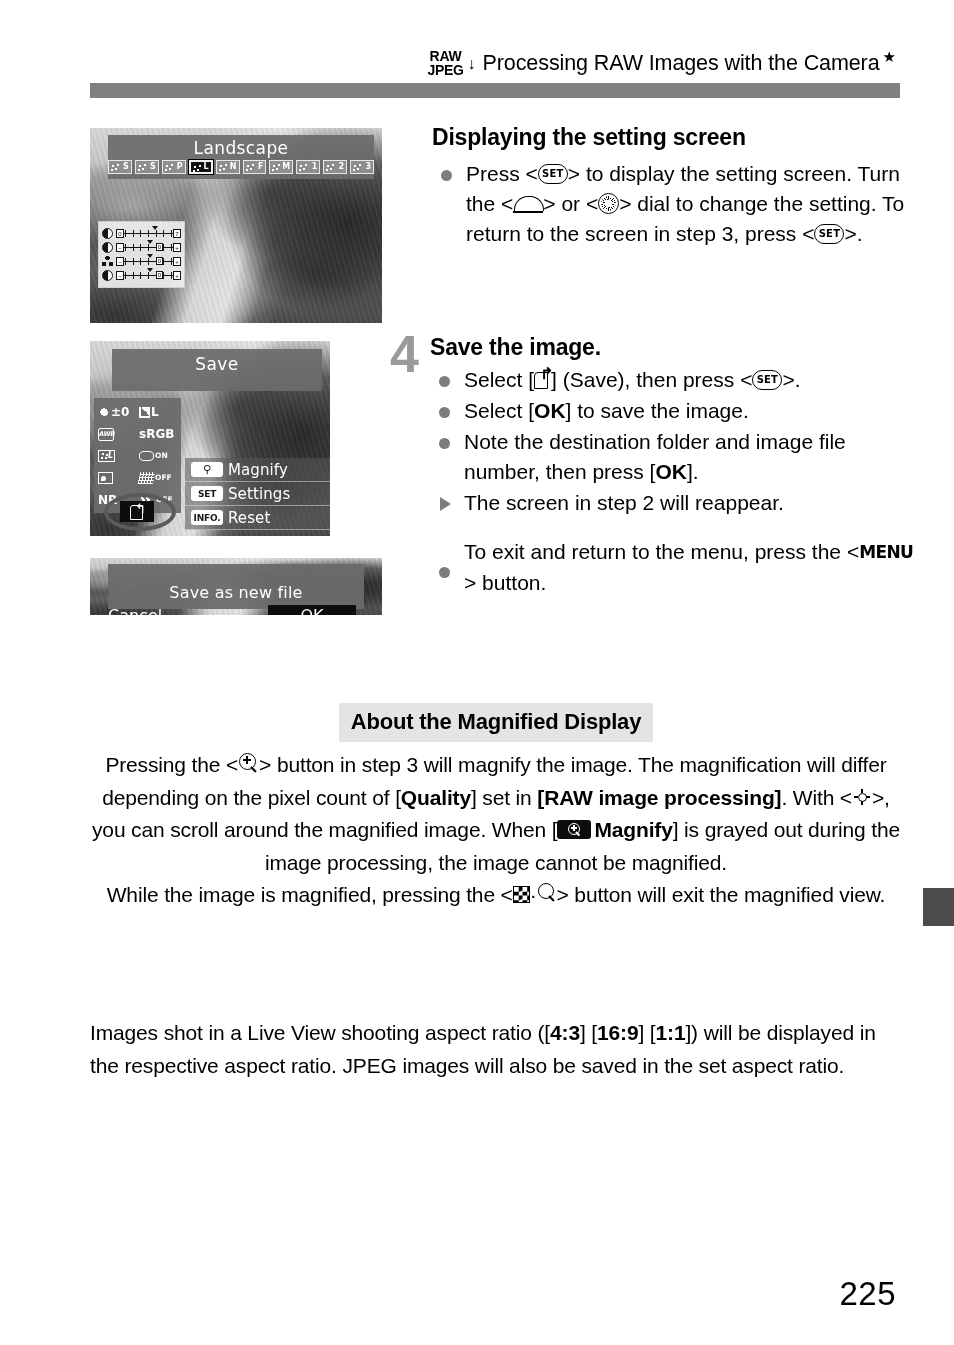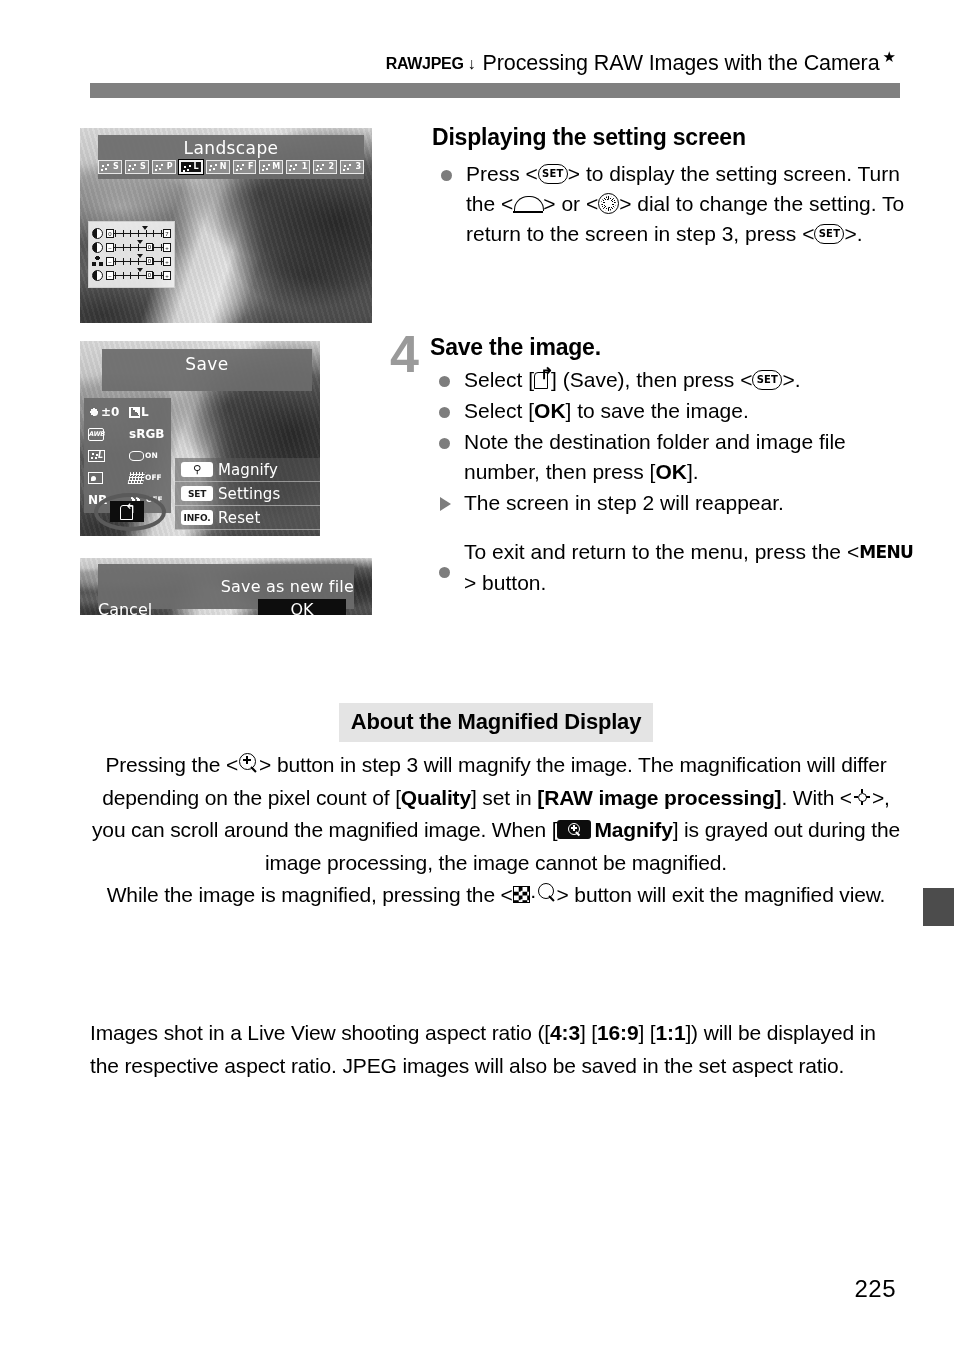--- a/index.html
+++ b/index.html
@@ -21,25 +21,25 @@
     left: 0;
     width: 954px;
     height: 34px;
     display: flex;
     align-items: center;
     justify-content: flex-end;
     padding-right: 58px;
   }
   .rawjpeg-icon {
     display: inline-flex;
-    flex-direction: row;
+    flex-direction: column;
     align-items: center;
     justify-content: center;
     line-height: 0.98;
-    font-size: 16px;
+    font-size: 14px;
     font-weight: bold;
     letter-spacing: -0.3px;
     margin-right: 3px;
     transform: translateY(1px);
   }
   .rawjpeg-arrow {
     font-size: 16px;
     margin-left: 1px;
     margin-right: 7px;
     transform: translateY(1px);
@@ -60,21 +60,21 @@
     top: 83px;
     left: 90px;
     width: 810px;
     height: 15px;
     background: #808080;
   }
 
   
   .shot {
     position: absolute;
-    left: 80px;
+    left: 90px;
     overflow: hidden;
     background: #3b82f6;
   }
   .shot-1 { top: 128px; width: 292px; height: 195px; }
   .shot-2 { top: 341px; width: 240px; height: 195px; }
   .shot-3 { top: 558px; width: 292px; height: 57px; }
 
   
   .photo {
     position: absolute;
@@ -426,24 +426,24 @@
 
   
   .dlg {
     position: absolute;
     left: 18px; top: 6px; right: 18px; bottom: 6px;
     background: rgba(108,108,108,0.95);
     color: #fff;
     font-family: "DejaVu Sans", sans-serif;
   }
   .dlg-title {
-    text-align: right;
+    text-align: center;
     font-size: 16px;
     line-height: 22px;
-    padding-top: 12px;
+    padding-top: 18px;
     letter-spacing: 0.2px;
   }
   .dlg-btns {
     display: flex;
     align-items: center;
     margin-top: 1px;
   }
   .dlg-cancel {
     flex: 1;
     text-align: left;
@@ -763,21 +763,21 @@
     right: 0;
     top: 888px;
     width: 31px;
     height: 38px;
     background: #4c4c4c;
   }
   .page-no {
     position: absolute;
     right: 58px;
     top: 1275px;
-    font-size: 24px;
+    font-size: 33px;
     letter-spacing: 0.5px;
   }
 </style>
 </head>
 <body>
 
 <div class="header-row">
   <span class="rawjpeg-icon">
     <span>RAW</span>
     <span>JPEG</span>

